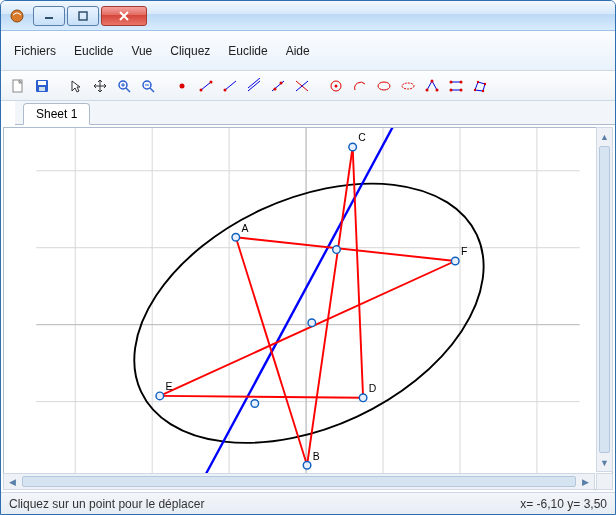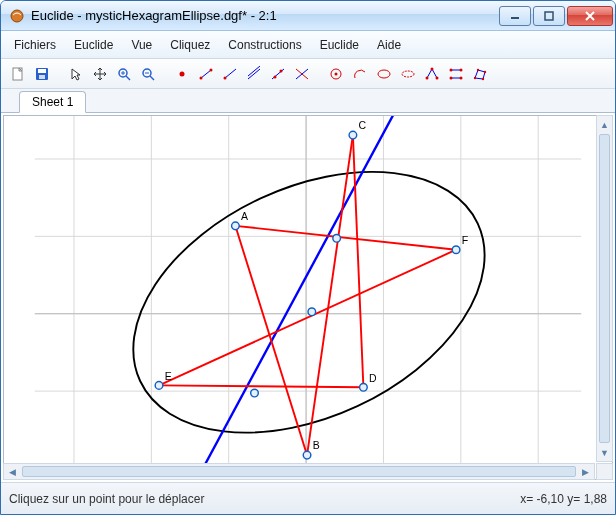--- a/index.html
+++ b/index.html
@@ -5,55 +5,54 @@
   * { box-sizing: border-box; margin: 0; padding: 0; }
   body { font-family: "Segoe UI", Tahoma, sans-serif; font-size: 12px; background: #fff; }
   .window { width: 616px; height: 515px; border: 1px solid #2f6fb0; border-radius: 6px 6px 0 0; overflow: hidden; display: flex; flex-direction: column; background: #fff; }
   .titlebar { height: 30px; background: linear-gradient(to bottom, #f2f8ff, #d6e8fb 45%, #bcd9f5 46%, #d9ecff); display: flex; align-items: center; padding: 0 2px 0 8px; border-bottom: 1px solid #9fc2e6; }
   .titlebar-icon { width: 16px; height: 16px; margin-right: 6px; display: inline-flex; align-items: center; justify-content: center; }
   .titlebar-title { flex: 1; color: #000; font-size: 13px; }
   .win-buttons { display: flex; gap: 0; }
   .win-btn { width: 32px; height: 20px; border: 1px solid #5a7fa8; border-radius: 3px; margin-left: 2px; display: flex; align-items: center; justify-content: center; background: linear-gradient(to bottom, #eaf4ff, #c7e0f7); }
   .win-btn.close { background: linear-gradient(to bottom, #f5a3a0, #e16a5f 45%, #d6463a 46%, #e9756b); border-color: #a53a30; width: 46px; }
   .win-btn svg { display: block; }
-  .menubar { height: 28px; background: linear-gradient(to bottom, #fbfdff, #e9f2fb); border-bottom: 1px solid #cfd9e6; display: flex; align-items: center; padding: 0 6px; gap: 4px; }
+  .menubar { height: 40px; background: linear-gradient(to bottom, #fbfdff, #e9f2fb); border-bottom: 1px solid #cfd9e6; display: flex; align-items: center; padding: 0 6px; gap: 4px; }
   .menu-item { padding: 2px 7px; color: #222; cursor: default; }
   .toolbar { height: 30px; background: linear-gradient(to bottom, #fdfefe, #eef3f8); border-bottom: 1px solid #cfd9e6; display: flex; align-items: center; padding: 0 6px; gap: 2px; }
   .tb-btn { width: 22px; height: 22px; display: flex; align-items: center; justify-content: center; border-radius: 2px; }
   .tb-sep { width: 8px; }
-  .tabbar { height: 24px; background: #f2f5f9; display: flex; align-items: flex-end; padding: 0 18px; border-bottom: 1px solid #adbccc; }
+  .tabbar { height: 24px; background: #f2f5f9; display: flex; align-items: flex-end; padding: 0 8px; border-bottom: 1px solid #adbccc; margin-left: 14px; }
   .tab { height: 22px; padding: 3px 12px 0 12px; background: #fff; border: 1px solid #adbccc; border-bottom: 1px solid #fff; border-radius: 4px 4px 0 0; font-size: 12px; position: relative; top: 1px; }
   .canvas-wrap { flex: 1; position: relative; background: #fff; }
   .canvas-inner { position: absolute; inset: 2px 2px 2px 2px; border: 1px solid #adbccc; }
   .scrollbar-v { position: absolute; right: 2px; top: 2px; bottom: 20px; width: 17px; background: #eef2f6; border: 1px solid #cfd9e6; }
   .scrollbar-v .thumb { position: absolute; left: 2px; right: 2px; top: 18px; bottom: 18px; background: #d6e4f2; border: 1px solid #b4c8dd; border-radius: 2px; }
   .scrollbar-v .arrow { position: absolute; left: 0; right: 0; height: 17px; display:flex;align-items:center;justify-content:center;color:#5a7fa8;font-size:9px; }
   .scrollbar-v .up { top: 0; } .scrollbar-v .down { bottom: 0; }
   .scrollbar-h { position: absolute; left: 2px; right: 20px; bottom: 2px; height: 17px; background: #eef2f6; border: 1px solid #cfd9e6; }
   .scrollbar-h .thumb { position: absolute; top: 2px; bottom: 2px; left: 18px; right: 18px; background: #d6e4f2; border: 1px solid #b4c8dd; border-radius: 2px; }
   .scrollbar-h .arrow { position: absolute; top:0; bottom:0; width:17px; display:flex;align-items:center;justify-content:center;color:#5a7fa8;font-size:9px; }
   .scrollbar-h .left { left:0; } .scrollbar-h .right { right:0; }
   .corner { position:absolute; right:2px; bottom:2px; width:17px; height:17px; background:#eef2f6; border:1px solid #cfd9e6; }
-  .statusbar { height: 32px; background: linear-gradient(to bottom, #f3f6fa, #e6edf4); border-top: 1px solid #cfd9e6; display: flex; align-items: center; padding: 0 8px; font-size: 12px; color: #333; }
+  .statusbar { height: 22px; background: linear-gradient(to bottom, #f3f6fa, #e6edf4); border-top: 1px solid #cfd9e6; display: flex; align-items: center; padding: 0 8px; font-size: 12px; color: #333; }
   .status-left { flex: 1; }
   svg.canvas { width: 100%; height: 100%; display: block; }
 </style>
 </head>
 <body>
 
 <div class="window">
 
   <div class="titlebar">
     <span class="titlebar-icon">
       <svg width="16" height="16" viewBox="0 0 16 16">
           <circle cx="8" cy="8" r="6" fill="#d97a2b" stroke="#8a4a10"></circle>
           <path d="M4 7 Q8 3 12 7" stroke="#fff" fill="none" stroke-width="1"></path>
         </svg>
     </span>
-    <span class="titlebar-title">Euclide - mysticHexagramEllipse.dgf* - 2:1</span>
     <div class="win-buttons">
       <div class="win-btn">
           <svg width="10" height="10">
             <line x1="1" y1="7" x2="9" y2="7" stroke="#30506f" stroke-width="2"></line>
           </svg>
         </div>
       <div class="win-btn">
           <svg width="10" height="10">
             <rect x="1" y="1" width="8" height="8" fill="none" stroke="#30506f" stroke-width="1.5"></rect>
           </svg>
@@ -64,21 +63,20 @@
           </svg>
         </div>
     </div>
   </div>
 
   <div class="menubar">
     <span class="menu-item">Fichiers</span>
     <span class="menu-item">Euclide</span>
     <span class="menu-item">Vue</span>
     <span class="menu-item">Cliquez</span>
-    <span class="menu-item">Constructions</span>
     <span class="menu-item">Euclide</span>
     <span class="menu-item">Aide</span>
   </div>
 
   <div class="toolbar">
     <div class="tb-btn">
         <svg width="16" height="16">
           <rect x="3" y="2" width="9" height="12" fill="#fff" stroke="#888"></rect>
           <path d="M9 2 L12 5 L9 5 Z" fill="#ddd" stroke="#888"></path>
         </svg>
@@ -258,16 +256,16 @@
     <div class="scrollbar-h">
       <div class="arrow left">◀</div>
       <div class="thumb"></div>
       <div class="arrow right">▶</div>
     </div>
     <div class="corner"></div>
   </div>
 
   <div class="statusbar">
     <span class="status-left">Cliquez sur un point pour le déplacer</span>
-    <span>x= -6,10 y=  1,88</span>
+    <span>x= -6,10 y=  3,50</span>
   </div>
 
 </div>
 
 </body></html>

